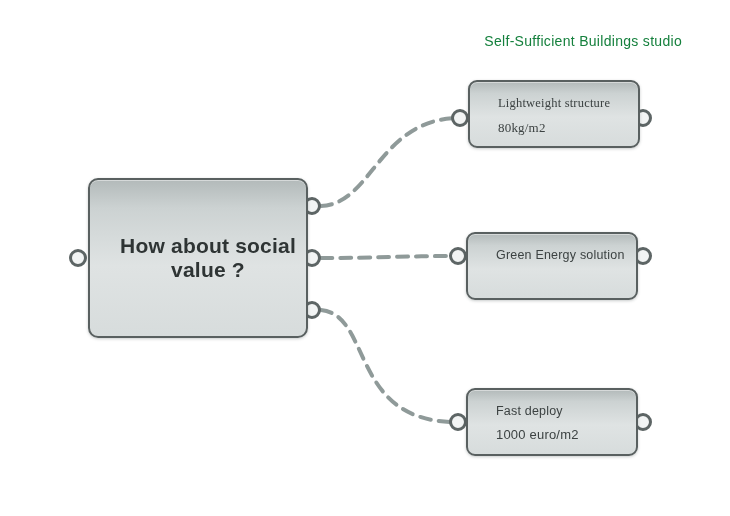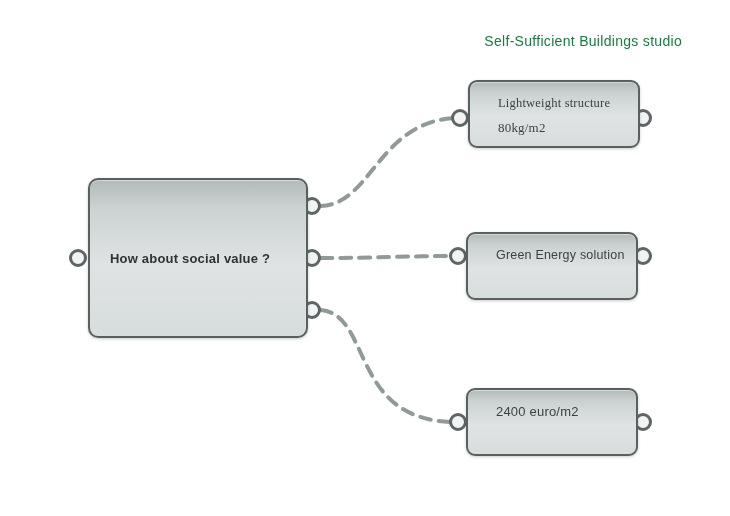--- a/index.html
+++ b/index.html
@@ -46,21 +46,21 @@
     box-shadow:0 1px 3px rgba(40,50,50,.25), inset 0 1px 0 rgba(255,255,255,.45);
     z-index:2;
   }
   .main-node{
     left:88px;top:178px;
     width:220px;height:160px;
     display:flex;align-items:center;
   }
   .main-node .main-label{
     padding-left:20px;
-    font-size:13px;
+    font-size:21px;
     font-weight:bold;
     color:#2e3434;
     letter-spacing:.2px;
     text-align:center;
   }
   .small-node{
     width:172px;height:68px;
     border-radius:9px;
     padding:14px 0 0 28px;
   }
@@ -113,16 +113,17 @@
   <div class="gh-node small-node node-1">
     <div class="node-title">Lightweight structure</div>
     <div class="node-value">80kg/m2</div>
   </div>
 
   <div class="gh-node small-node node-2">
     <div class="node-title">Green Energy solution</div>
   </div>
 
   <div class="gh-node small-node node-3">
-    <div class="node-value">2400 euro/m2</div>
+    <div class="node-title">Fast deploy</div>
+    <div class="node-value">1000 euro/m2</div>
   </div>
 
 </div>
 
 </body></html>

